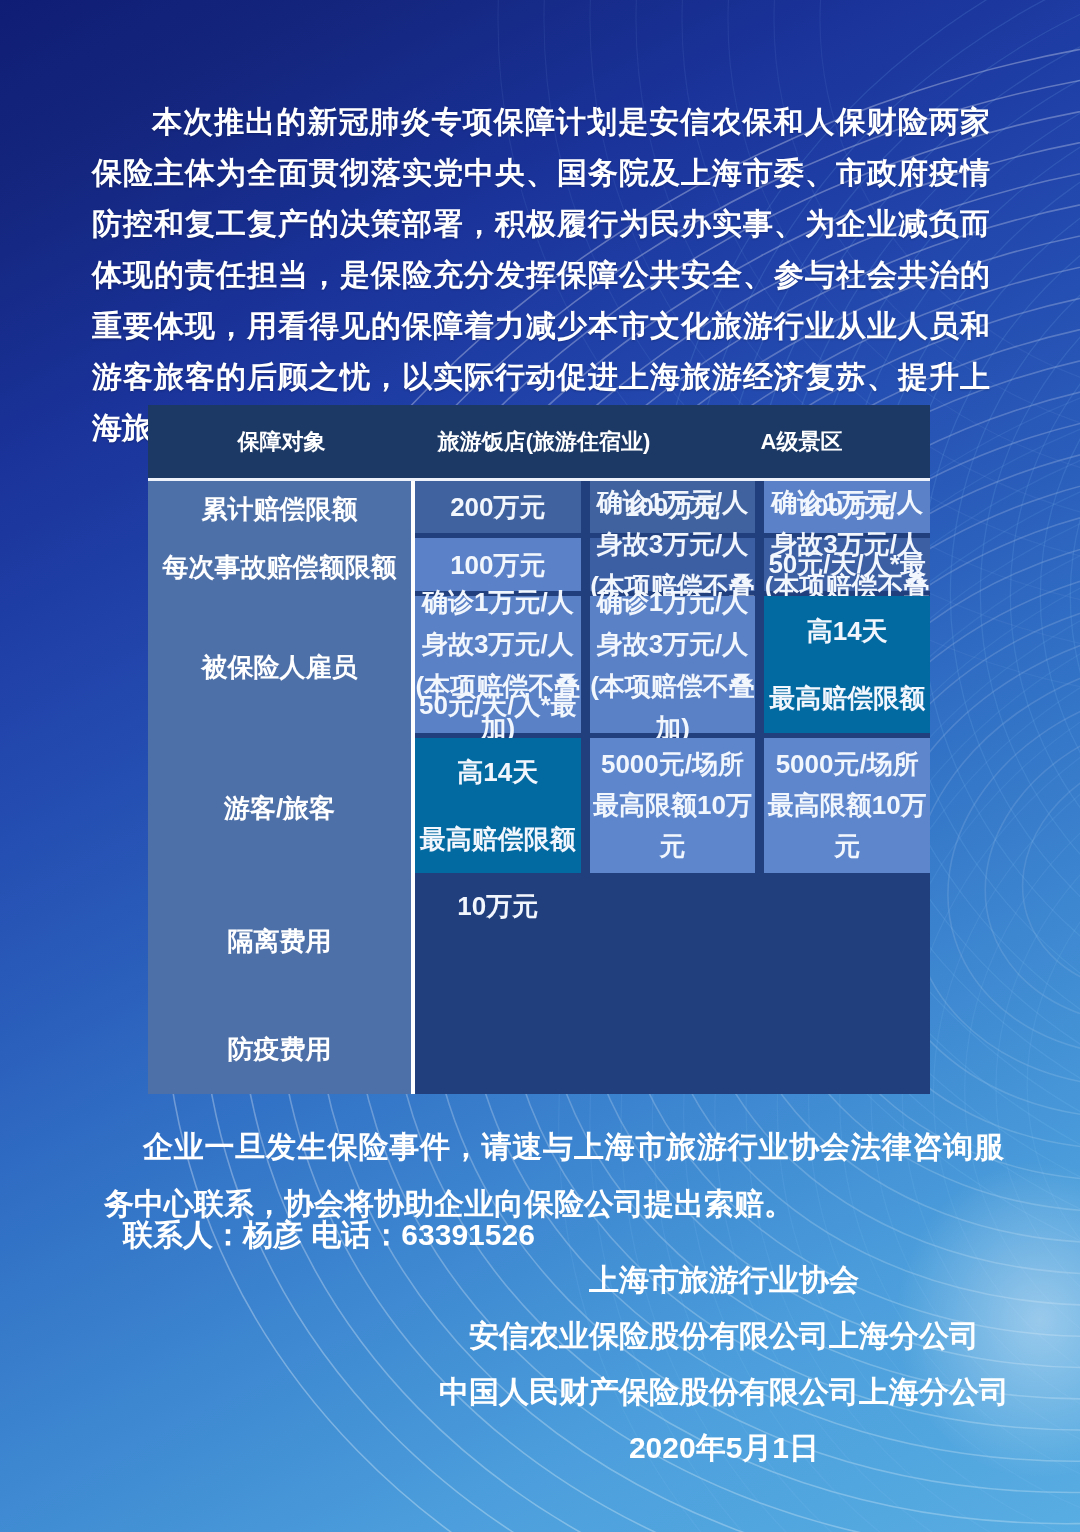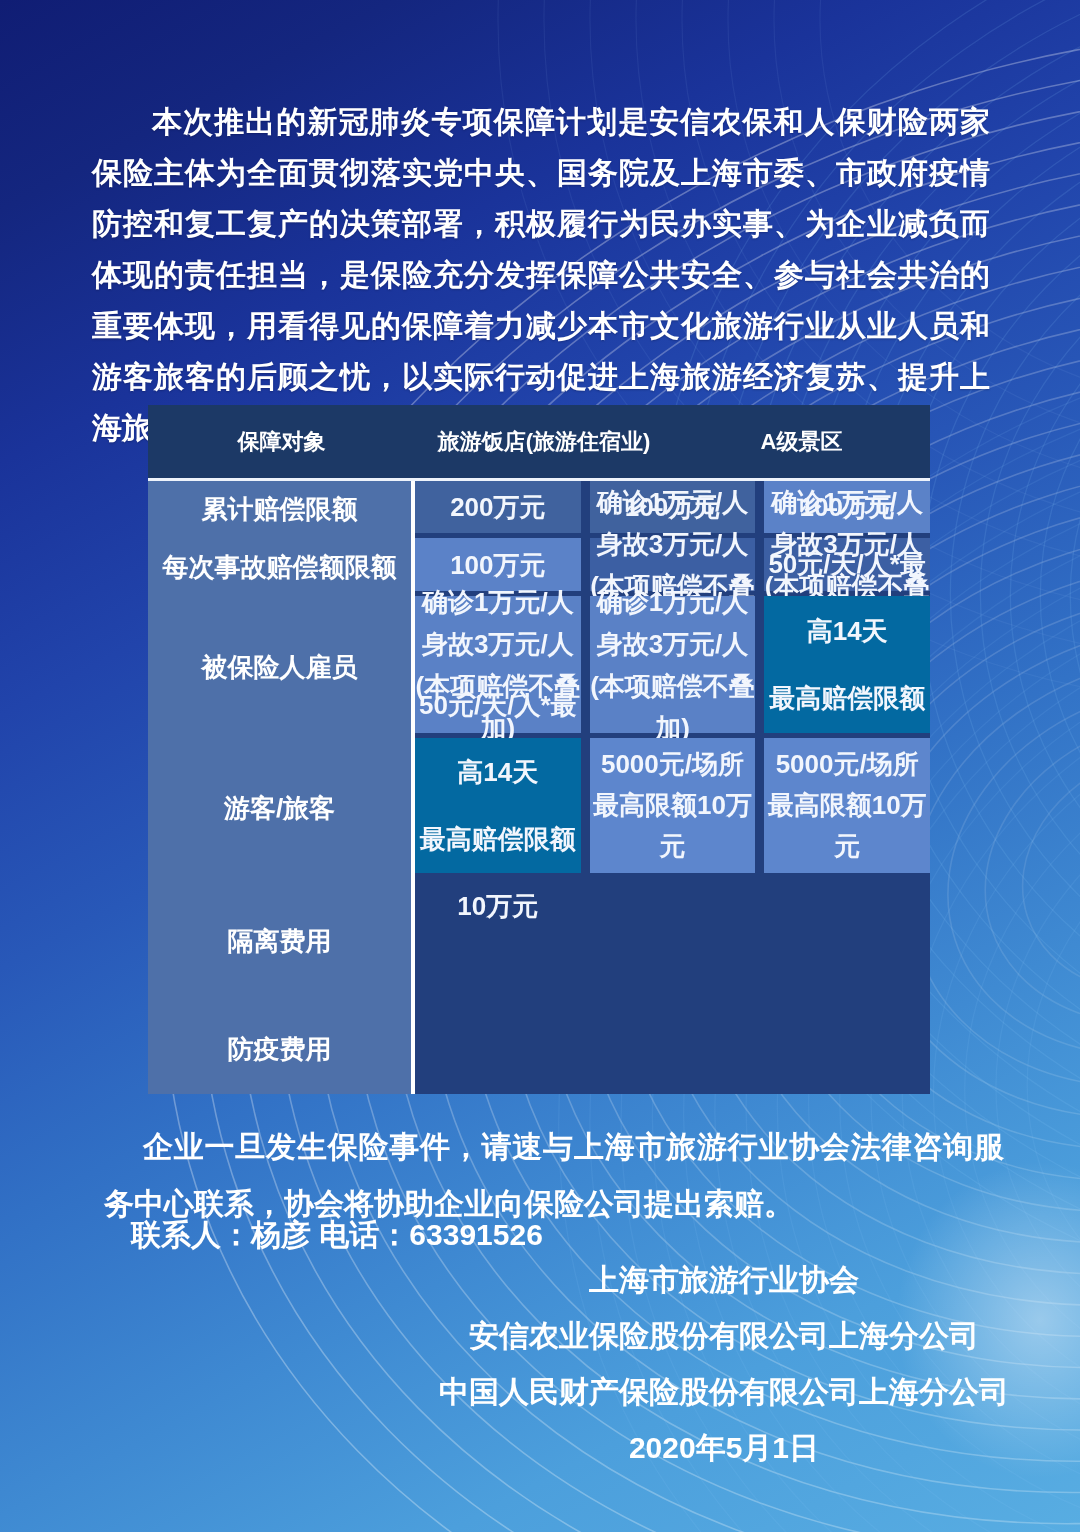--- a/index.html
+++ b/index.html
@@ -40,21 +40,21 @@
   .cell{
     display:flex;align-items:center;justify-content:center;text-align:center;
     font-size:26px;line-height:42px;white-space:pre-line;color:#f2f6fd;
   }
   .r0{background:#40629e;} .r1{background:#5b82c8;} .r2{background:#3c5fa3;}
   .r3{background:#5a81c6;} .r4{background:#0369a1;line-height:67px;} .r5{background:#5d86cd;line-height:41px;}
   .outro{
     position:absolute;left:92px;top:1106px;width:900px;margin:12px;
     font-size:30px;line-height:57px;text-align:justify;text-indent:1.3em;
   }
-  .contact{position:absolute;left:92px;top:1212px;width:900px;margin:0;font-size:30px;line-height:45px;text-indent:1.3em;}
+  .contact{position:absolute;left:84px;top:1212px;width:900px;margin:0;font-size:30px;line-height:45px;text-indent:1.3em;}
   .signatures{position:absolute;left:404px;top:1252px;width:640px;text-align:center;font-size:30px;line-height:56px;}
 </style>
 </head>
 <body>
 
 <div class="page">
   <svg class="decor" id="decor" viewBox="0 0 1080 1532">
       <ellipse cx="1170" cy="870" rx="150" ry="120" transform="rotate(-18 1170 870)" fill="none" stroke="rgba(255,255,255,0.100)" stroke-width="1.6"></ellipse>
       <ellipse cx="1170" cy="870" rx="188" ry="150.4" transform="rotate(-18 1170 870)" fill="none" stroke="rgba(255,255,255,0.109)" stroke-width="1.6"></ellipse>
       <ellipse cx="1170" cy="870" rx="226" ry="180.8" transform="rotate(-18 1170 870)" fill="none" stroke="rgba(255,255,255,0.118)" stroke-width="1.6"></ellipse>

